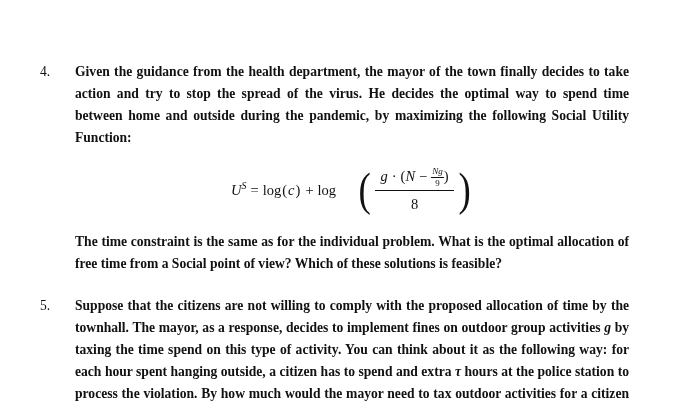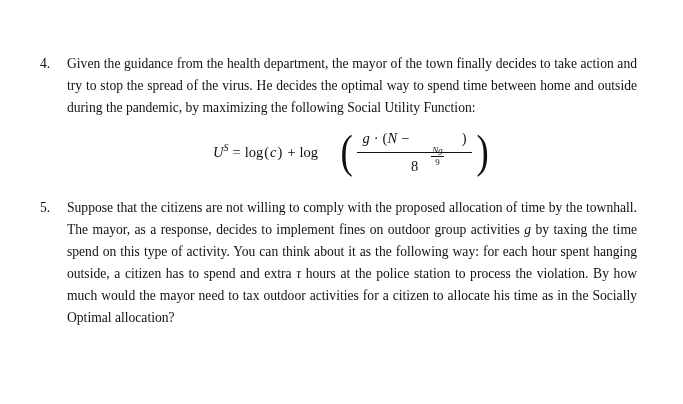--- a/index.html
+++ b/index.html
@@ -22,21 +22,22 @@
     padding-left: 19px;
   }
   .problem + .problem { margin-top: 20px; }
   .problem-number {
     position: absolute;
     left: 0;
     top: 0;
   }
   .para {
     text-align: justify;
-    margin: 8px;
+    margin: 16px;
+    font-weight: bold;
   }
   .mi { font-style: italic; }
 
   
   .formula-wrap {
     display: flex;
     justify-content: center;
     margin: 6px 0 7px 0;
   }
   .formula-row {
@@ -78,23 +79,23 @@
     padding-top: 2px;
   }
   .sfrac {
     display: inline-flex;
     flex-direction: column;
     align-items: center;
     font-size: 9px;
     line-height: 1.15;
     vertical-align: middle;
     align-self: center;
-    margin: 0 18px;
+    margin: 0 0;
     position: relative;
-    top: 18px;
+    top: 1px;
   }
   .sfrac .snum {
     border-bottom: 0.8px solid #111;
     padding: 0 1px;
   }
   .tight { padding: 0 1px; }
 </style>
 </head>
 <body>
 
@@ -124,20 +125,21 @@
               </span>
               <span>)</span>
             </span>
             <span class="den">8</span>
           </span>
 
           <span class="bigp">)</span>
         </div>
       </div>
 
+      <p class="para">The time constraint is the same as for the individual problem. What is the optimal allocation of free time from a Social point of view? Which of these solutions is feasible?</p>
     </div>
 
     <div class="problem">
       <span class="problem-number">5.</span>
       <p class="para"><span>Suppose that the citizens are not willing to comply with the proposed allocation of time by the townhall. The mayor, as a response, decides to implement fines on outdoor group activities </span><span class="mi">g</span><span> by taxing the time spend on this type of activity. You can think about it as the following way: for each hour spent hanging outside, a citizen has to spend and extra </span><span class="mi">τ</span><span> hours at the police station to process the violation. By how much would the mayor need to tax outdoor activities for a citizen to allocate his time as in the Socially Optimal allocation?</span></p>
     </div>
 
   </div>
 </div>
 

